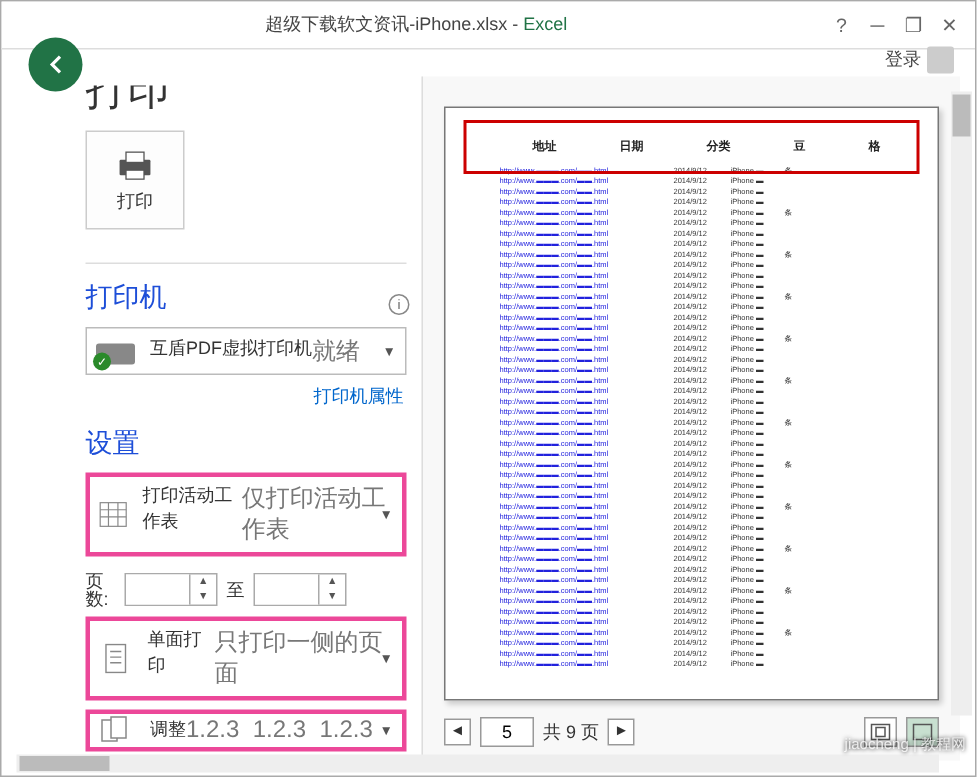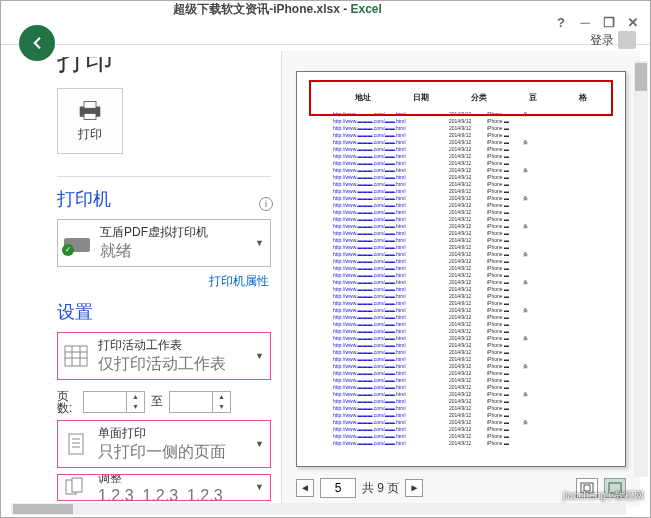--- a/index.html
+++ b/index.html
@@ -1,22 +1,22 @@
 <!DOCTYPE html>
 <html><head>
 <meta charset="utf-8">
 <style>
 * { box-sizing: border-box; margin: 0; padding: 0; font-family: "Microsoft YaHei", sans-serif; }
 body { width: 651px; height: 518px; background: #fff; overflow: hidden; position: relative; border: 1px solid #aaa; }
-.titlebar { height: 44px; background: #fff; display: flex; border-bottom: 1px solid #ddd; font-weight: bold; }
+.titlebar { height: 32px; background: #fff; display: flex; align-items: center; border-bottom: 1px solid #ddd; }
 .titlebar .title { flex: 1; text-align: center; font-size: 12px; color: #444; }
 .titlebar .green { color: #217346; }
 .titlebar .ctrls { display: flex; align-items: center; gap: 10px; padding-right: 10px; }
 .titlebar .ctrl { width: 14px; height: 14px; color: #666; font-size: 13px; text-align: center; line-height: 14px; cursor: pointer; }
-.login-row { position: absolute; right: 14px; top: 30px; font-size: 12px; color: #444; display: flex; align-items: center; gap: 4px; }
+.login-row { position: absolute; right: 14px; top: 30px; font-size: 12px; color: #444; display: flex; align-items: flex-start; gap: 4px; }
 .login-row .avatar { width: 18px; height: 18px; background: #ccc; border-radius: 2px; }
 .backbtn { position: absolute; left: 18px; top: 24px; width: 36px; height: 36px; border-radius: 50%; background: #217346; display: flex; align-items: center; justify-content: center; cursor: pointer; }
 .backbtn svg { width: 18px; height: 18px; fill: #fff; }
 .main { position: absolute; left: 10px; top: 50px; right: 10px; bottom: 10px; display: flex; }
 .left { width: 270px; padding: 6px 10px 0 46px; display: flex; flex-direction: column; }
 .heading { font-size: 28px; color: #333; margin-bottom: 10px; font-weight: 300; overflow: hidden; height: 24px; line-height: 6px; }
 .printrow { display: flex; align-items: flex-start; gap: 18px; margin-bottom: 18px; }
 .printbtn { width: 66px; height: 66px; border: 1px solid #ccc; background: #fdfdfd; display: flex; flex-direction: column; align-items: center; justify-content: center; cursor: pointer; }
 .printbtn svg { width: 28px; height: 24px; fill: #555; }
 .printbtn span { font-size: 12px; color: #333; margin-top: 4px; }
@@ -27,24 +27,24 @@
 .spinner .arrows div { flex: 1; font-size: 7px; text-align: center; line-height: 10px; color: #555; cursor: pointer; }
 .sep { height: 1px; background: #ddd; margin: 4px 0 10px; }
 .section-title { color: #1d4ed8; font-size: 18px; font-weight: 400; margin-bottom: 8px; }
 .printer-row { position: relative; }
 .info-icon { position: absolute; right: -2px; top: -22px; width: 14px; height: 14px; border: 1px solid #888; border-radius: 50%; font-size: 9px; color: #666; text-align: center; line-height: 13px; cursor: pointer; }
 .dropdown { border: 1px solid #bbb; background: #fff; display: flex; align-items: center; padding: 4px 6px; gap: 8px; cursor: pointer; position: relative; }
 .dropdown .caret { position: absolute; right: 6px; top: 50%; transform: translateY(-50%); font-size: 9px; color: #555; }
 .printer-icon { width: 28px; height: 22px; position: relative; }
 .printer-icon .body { width: 26px; height: 14px; background: #888; border-radius: 2px; position: absolute; bottom: 2px; }
 .printer-icon .check { position: absolute; left: -2px; bottom: -2px; width: 12px; height: 12px; background: #2a8a2a; border-radius: 50%; display: flex; align-items: center; justify-content: center; color: #fff; font-size: 8px; }
-.dd-text { display: flex; flex-direction: column; font-size: 12px; color: #333; }
+.dd-text { display: flex; flex-direction: row; font-size: 12px; color: #333; }
 .dd-text .sub { font-size: 16px; color: #777; }
 .link { color: #0066cc; font-size: 12px; text-align: right; margin: 6px 2px 10px 0; cursor: pointer; }
-.setting-item { border: 1px solid #ec4899; background: #fff; display: flex; align-items: center; padding: 4px 6px; gap: 10px; cursor: pointer; margin-bottom: 6px; position: relative; }
+.setting-item { border: 3px solid #ec4899; background: #fff; display: flex; align-items: center; padding: 4px 6px; gap: 10px; cursor: pointer; margin-bottom: 6px; position: relative; }
 .setting-item .caret { position: absolute; right: 6px; top: 50%; transform: translateY(-50%); font-size: 9px; color: #555; }
 .setting-icon { width: 24px; height: 22px; }
 .page-range { display: flex; align-items: center; gap: 6px; font-size: 12px; color: #333; margin: 4px 0 6px; }
 .page-range .lbl { width: 20px; line-height: 12px; }
 .page-range .spinner { width: 62px; }
 .page-range .spinner input { width: 42px; }
 .cut { overflow: hidden; height: 30px; }
 .right { flex: 1; background: #f8f8f8; border-left: 1px solid #ddd; position: relative; display: flex; flex-direction: column; padding: 20px 14px 4px 14px; }
 .preview { flex: 1; background: #fff; border: 1px solid #777; box-shadow: 2px 2px 4px rgba(0,0,0,0.2); position: relative; padding: 14px 18px; overflow: hidden; }
 .highlight-box { position: absolute; left: 12px; top: 8px; right: 12px; height: 36px; border: 2px solid #c00; }

